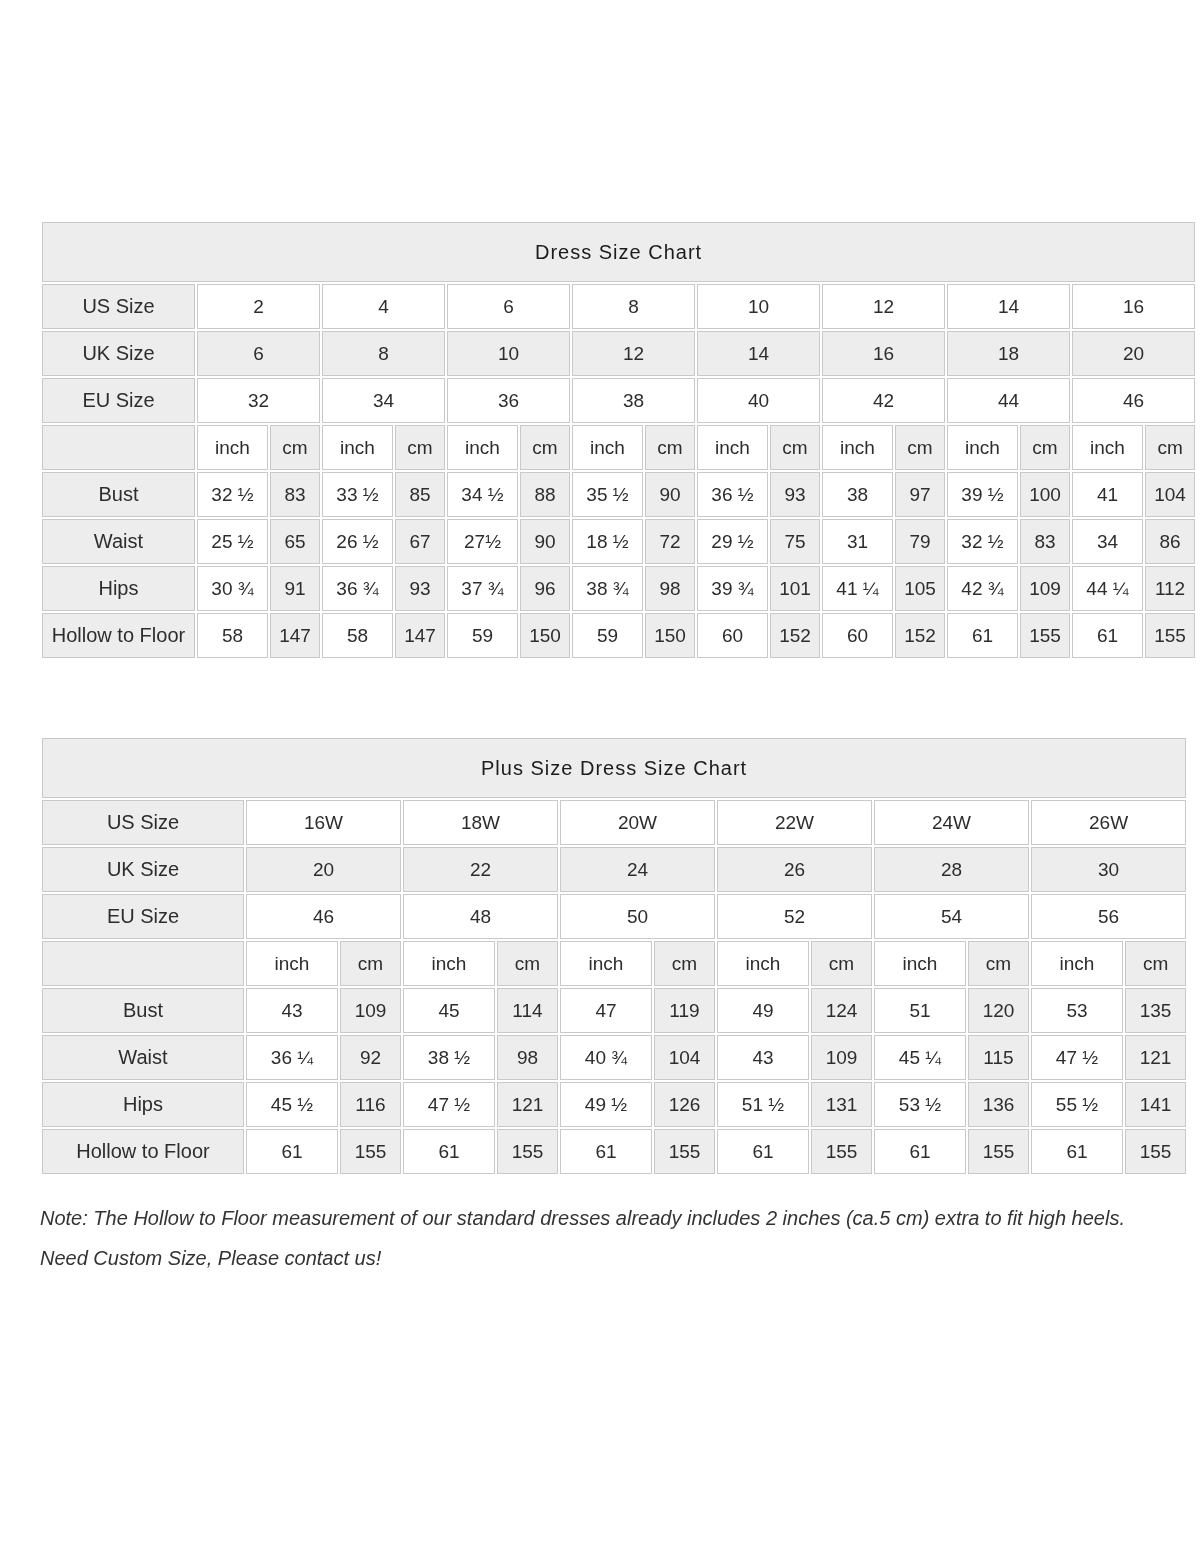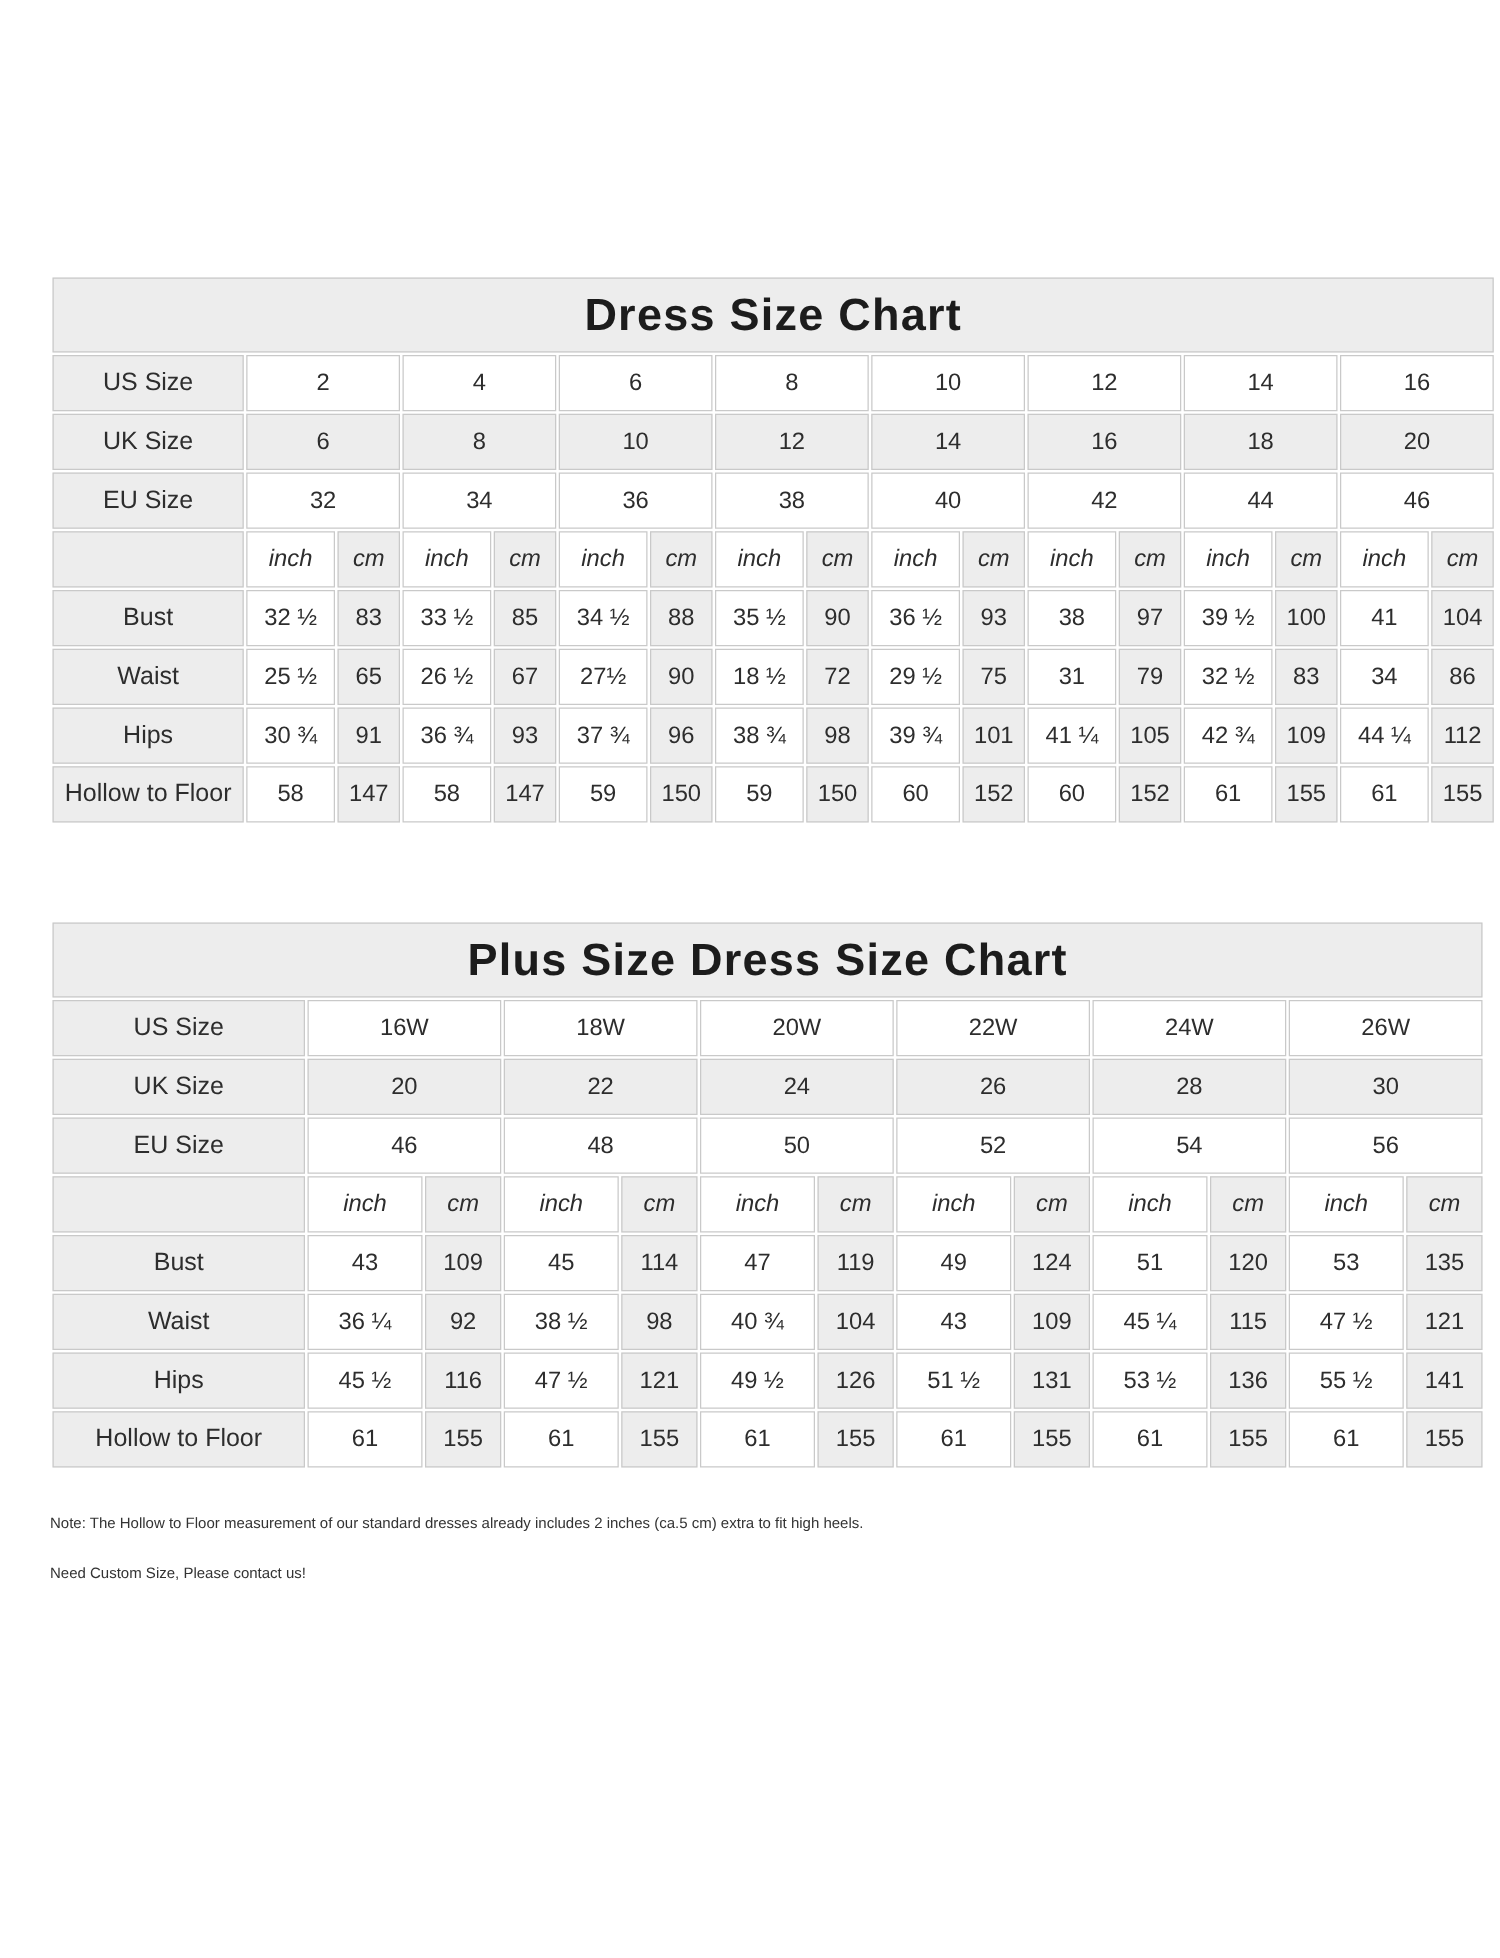--- a/index.html
+++ b/index.html
@@ -23,33 +23,34 @@
     text-align: center;
     vertical-align: middle;
     font-size: 19px;
     color: #2d2d2d;
     overflow: hidden;
     white-space: nowrap;
   }
   .shaded { background: #ededed; }
   .title-cell {
     height: 60px;
-    font-size: 36px;
-    font-weight: 700;
+    font-size: 20px;
+    font-weight: 400;
     letter-spacing: 1px;
     color: #1c1c1c;
   }
   .size-row td, .measure-row td, .unit-row td { height: 45px; }
   .label-cell { font-size: 20px; margin-top: 12px; }
-  .unit-cell { font-size: 19px; font-style: italic; }
+  .unit-cell { font-size: 19px; }
   .note {
     margin-top: 22px;
-    font-size: 12px;
+    font-size: 20px;
     line-height: 40px;
     color: #333333;
+    font-style: italic;
   }
 </style>
 </head>
 <body>
 
 <div class="page">
   <div id="tables">
       <table class="size-table">
         <colgroup>
           <col style="width: 153px;">

